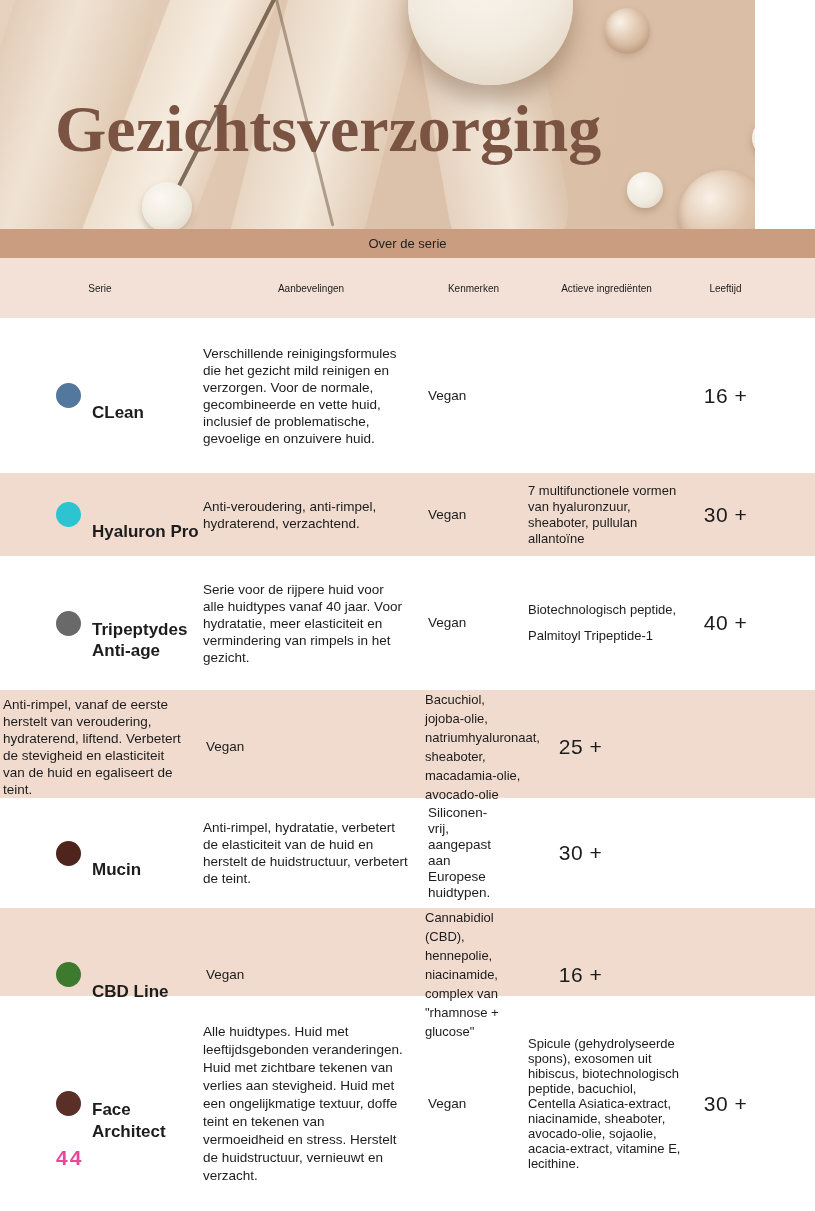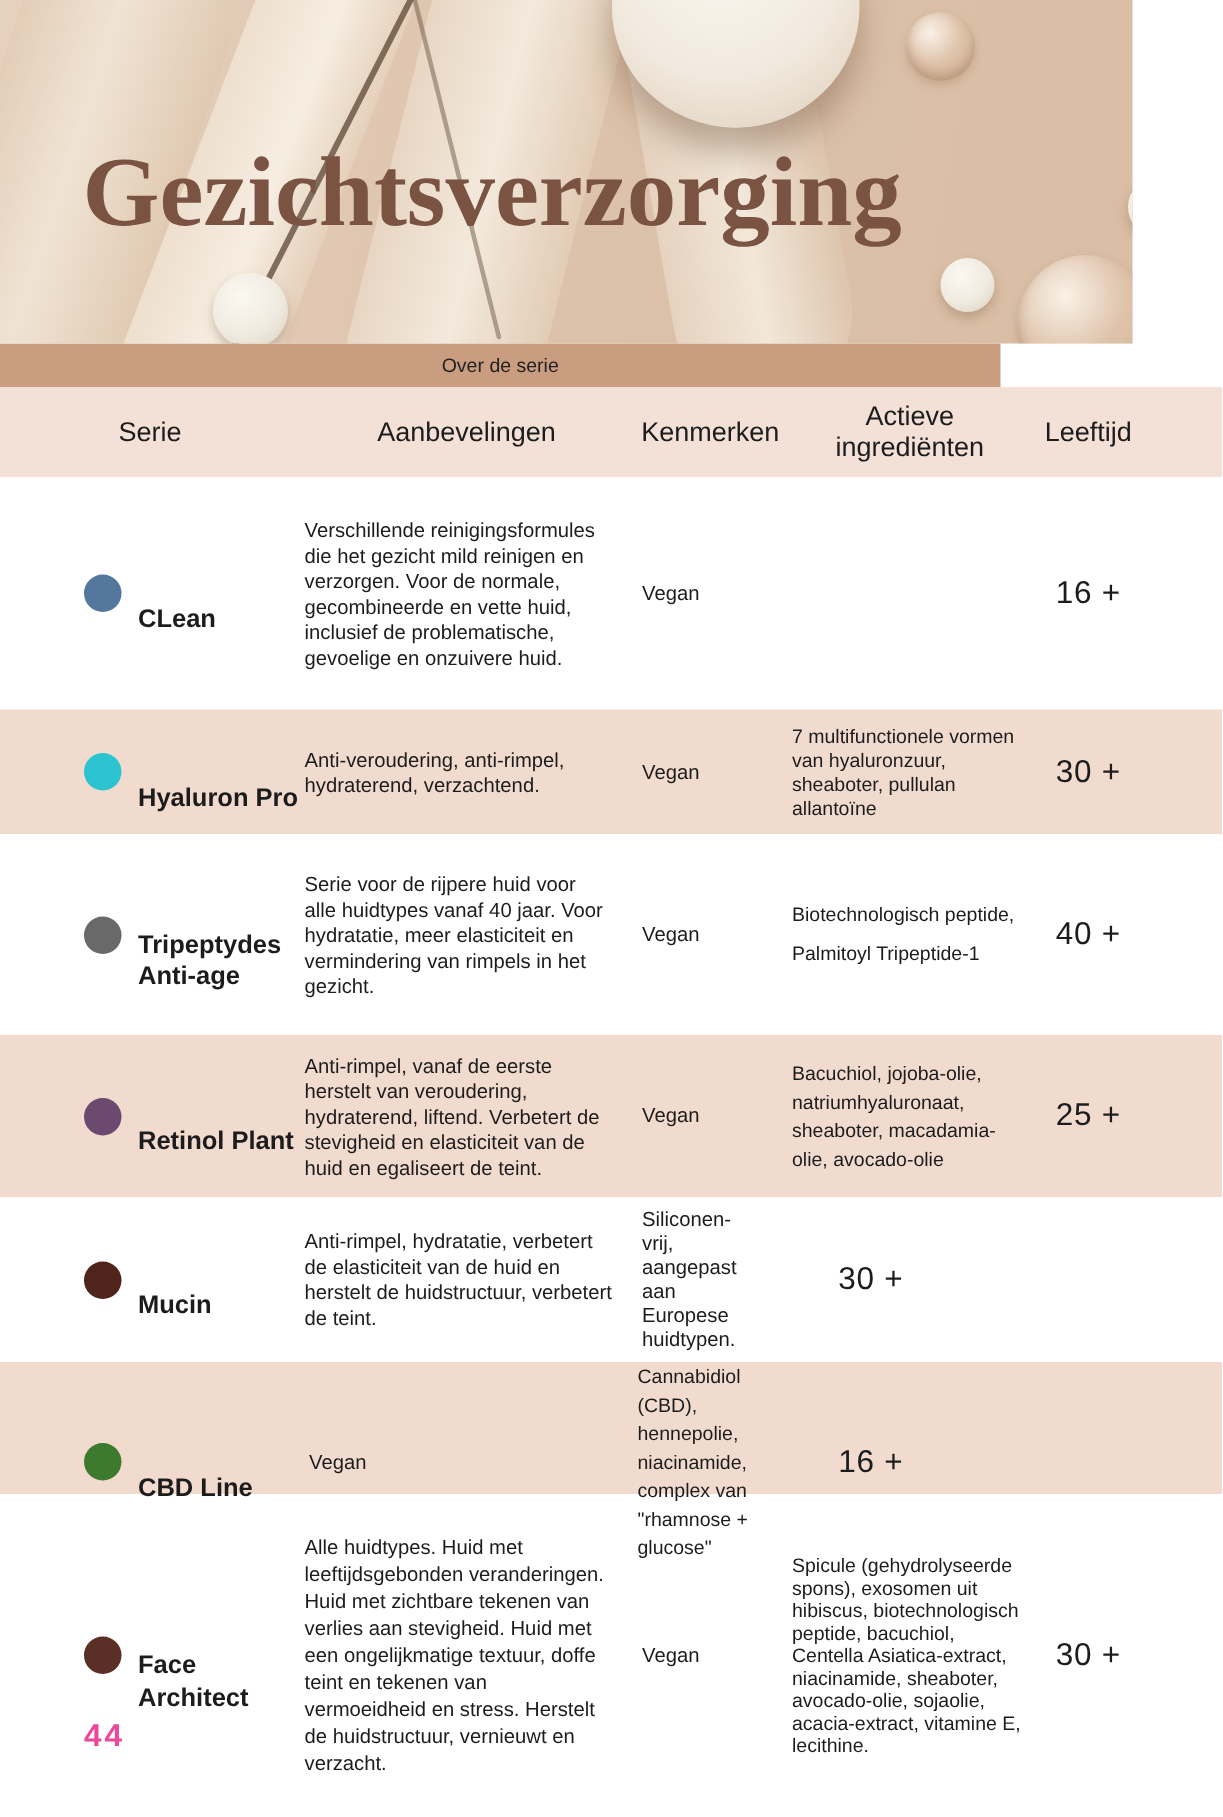--- a/index.html
+++ b/index.html
@@ -31,26 +31,26 @@
   .droplet { position:absolute; border-radius:50%;
              background:radial-gradient(circle at 35% 30%, rgba(255,250,243,0.85) 0%, rgba(233,208,184,0.35) 45%, rgba(196,160,128,0.55) 100%);
              box-shadow:inset 0 -4px 8px rgba(150,112,82,0.45), 0 3px 6px rgba(140,105,75,0.25); }
   .dr1 { left:604px; top:8px; width:46px; height:46px; }
   .dr2 { left:678px; top:170px; width:92px; height:92px; }
   .hero-title { position:absolute; left:55px; top:94px; width:720px;
                 font-family:"Liberation Serif","DejaVu Serif",serif; font-weight:bold;
                 font-size:66px; line-height:1.05; color:#7a5343; letter-spacing:0px; white-space:nowrap; }
 
   
-  .band { width:667px; height:29px; background:#ca9c80; display:flex; align-items:center; justify-content:center;
+  .band { width:815px; height:29px; background:#ca9c80; display:flex; align-items:center; justify-content:center;
           font-size:13px; color:#222; }
 
   
   .thead { width:815px; height:60px; background:#f3e1d7; display:grid;
-           grid-template-columns:200px 222px 103px 163px 127px; align-items:center; font-size:18px; }
+           grid-template-columns:200px 222px 103px 163px 127px; align-items:center; font-size:10px; }
   .thead .h { text-align:center; }
   .thead .h.ing { max-width:110px; justify-self:center; }
   .thead .h.lee { padding-right:52px; }
 
   .trow { display:grid; grid-template-columns:200px 222px 103px 163px 127px; align-items:center; background:#ffffff; }
   .trow:nth-of-type(even) { background:#f1dbcf; }
   .trow:nth-of-type(1) { height:155px; }
   .trow:nth-of-type(2) { height:83px; }
   .trow:nth-of-type(3) { height:134px; }
   .trow:nth-of-type(4) { height:108px; }
@@ -139,24 +139,20 @@
         <span class="dot" style="background-color: rgb(105, 105, 105);"></span>
         <span class="serie-name">Tripeptydes Anti-age</span>
       </div>
       <div class="aanbev">Serie voor de rijpere huid voor alle huidtypes vanaf 40 jaar. Voor hydratatie, meer elasticiteit en vermindering van rimpels in het gezicht.</div>
       <div class="kenmerken">Vegan</div>
       <div class="ingred">Biotechnologisch peptide, Palmitoyl Tripeptide-1</div>
       <div class="leeftijd">40 +</div>
     </div>
 
     <div class="trow">
-      <div class="serie-cell">
-        <span class="dot" style="background-color: rgb(108, 74, 112);"></span>
-        <span class="serie-name">Retinol Plant</span>
-      </div>
       <div class="aanbev">Anti-rimpel, vanaf de eerste herstelt van veroudering, hydraterend, liftend. Verbetert de stevigheid en elasticiteit van de huid en egaliseert de teint.</div>
       <div class="kenmerken">Vegan</div>
       <div class="ingred">Bacuchiol, jojoba-olie, natriumhyaluronaat, sheaboter, macadamia-olie, avocado-olie</div>
       <div class="leeftijd">25 +</div>
     </div>
 
     <div class="trow">
       <div class="serie-cell">
         <span class="dot" style="background-color: rgb(78, 36, 29);"></span>
         <span class="serie-name">Mucin</span>

